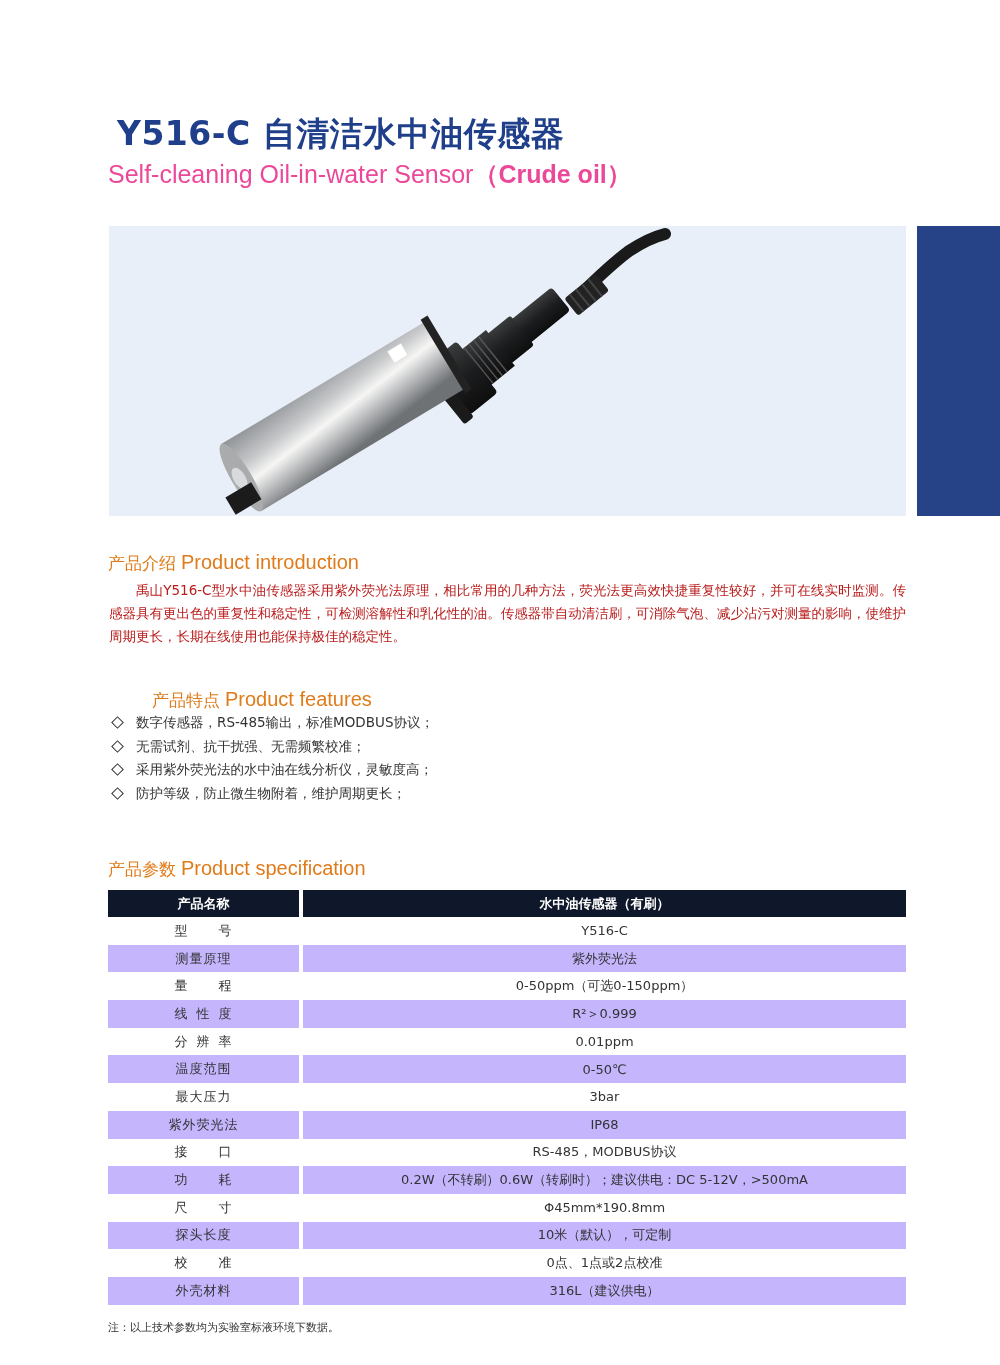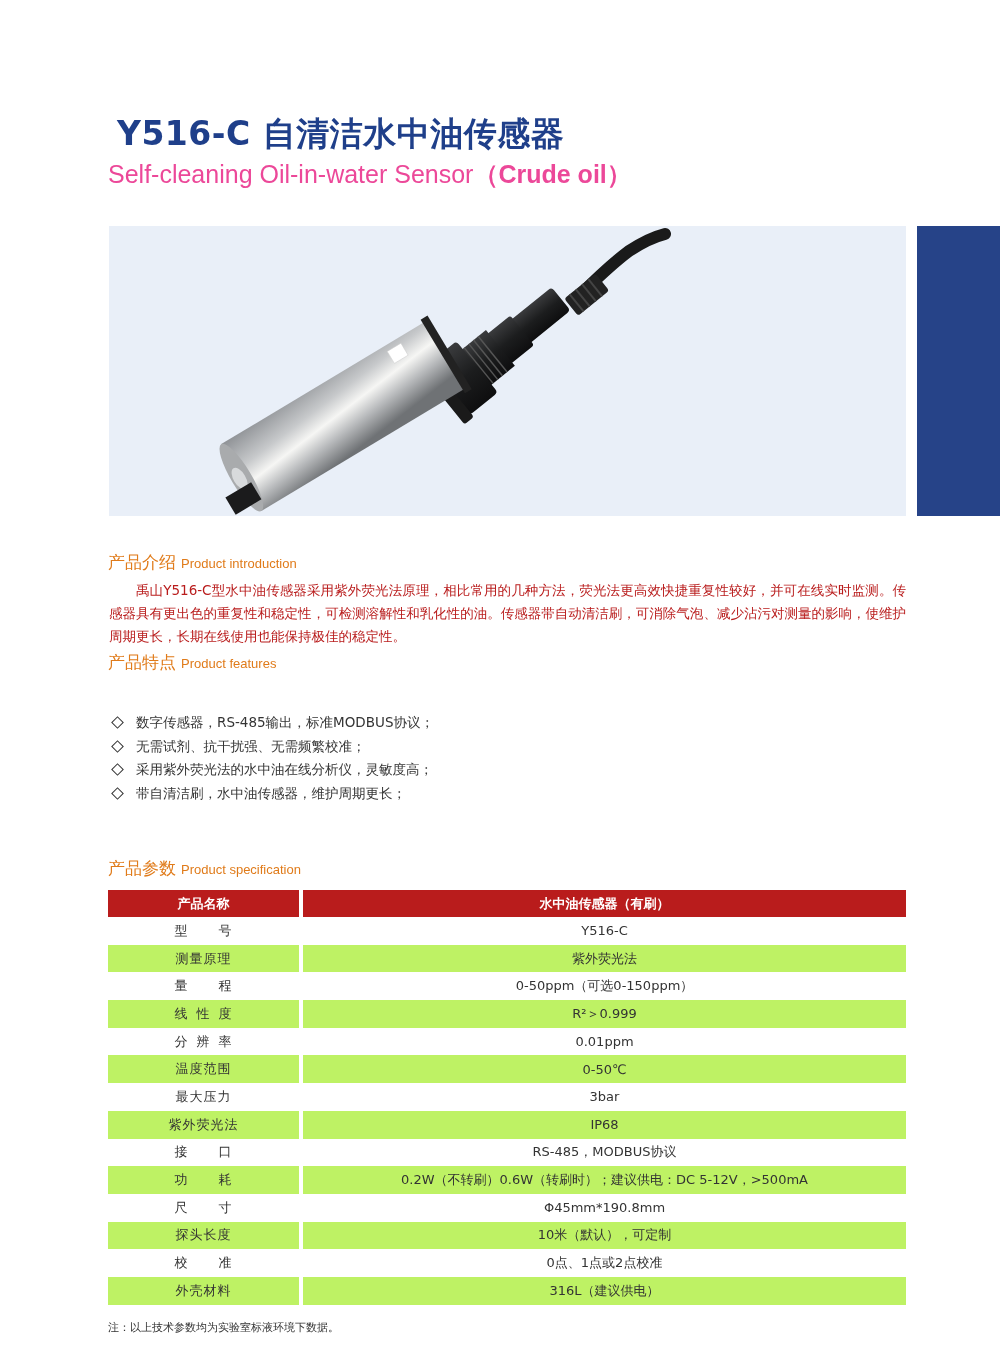--- a/index.html
+++ b/index.html
@@ -25,21 +25,21 @@
   .side-block {
     position: absolute; left: 917px; top: 226px; width: 83px; height: 290px;
     background: #264388;
   }
 
   .section-head {
     position: absolute; left: 108px;
     font-size: 15px; color: #E07B1A; line-height: 22px; white-space: nowrap;
   }
   .section-head .cn { font-weight: normal; font-size: 17px; margin-right: 5px; }
-  .section-head .en { font-family: "Liberation Sans", sans-serif; font-size: 13px; }
+  .section-head .en { font-family: "Liberation Sans", sans-serif; font-size: 20px; }
 
   .intro {
     position: absolute; left: 109px; top: 579px; width: 797px;
     font-size: 13.5px; line-height: 23px; color: #b91c1c; text-indent: 2em;
     text-align: justify;
   }
 
   .features {
     position: absolute; left: 109px; top: 711px; list-style: none;
   }
@@ -53,23 +53,23 @@
   }
 
   .spec-table {
     position: absolute; left: 108px; top: 890px; width: 798px;
     border-collapse: separate; border-spacing: 0;
   }
   .spec-table td, .spec-table th {
     height: 27.7px; font-size: 13px; text-align: center; color: #333;
     padding: 0; font-weight: normal;
   }
-  .spec-table th { background: #b91c1c; color: #fff; font-weight: bold; height: 27px; }
+  .spec-table th { background: #0f172a; color: #fff; font-weight: bold; height: 27px; }
   .spec-table .c1 { width: 195px; border-right: 4px solid #fff; }
-  .spec-table tr.alt td { background: #bef264; }
+  .spec-table tr.alt td { background: #c4b5fd; }
   .spec-table .label { letter-spacing: 1px; }
   .spec-table .label.spread { display: inline-flex; justify-content: space-between; width: 58px; }
 
   .note {
     position: absolute; left: 108px; top: 1320px;
     font-size: 11px; color: #333; line-height: 16px;
   }
 </style>
 </head>
 <body>
@@ -125,39 +125,39 @@
     </g>
   </svg>
 </div>
 <div class="side-block"></div>
 
 <div class="section-head" style="top:551px;">
   <span class="cn">产品介绍</span><span class="en">Product introduction</span>
 </div>
 <p class="intro">禹山Y516-C型水中油传感器采用紫外荧光法原理，相比常用的几种方法，荧光法更高效快捷重复性较好，并可在线实时监测。传感器具有更出色的重复性和稳定性，可检测溶解性和乳化性的油。传感器带自动清洁刷，可消除气泡、减少沾污对测量的影响，使维护周期更长，长期在线使用也能保持极佳的稳定性。</p>
 
-<div class="section-head" style="top:651px;">
+<div class="section-head" style="top:688px;margin-left:44px;">
   <span class="cn">产品特点</span><span class="en">Product features</span>
 </div>
 <ul class="features">
   <li>
       <span class="diamond"></span>
       <span>数字传感器，RS-485输出，标准MODBUS协议；</span>
     </li>
   <li>
       <span class="diamond"></span>
       <span>无需试剂、抗干扰强、无需频繁校准；</span>
     </li>
   <li>
       <span class="diamond"></span>
       <span>采用紫外荧光法的水中油在线分析仪，灵敏度高；</span>
     </li>
   <li>
       <span class="diamond"></span>
-      <span>带自清洁刷，水中油传感器，维护周期更长；</span>
+      <span>防护等级，防止微生物附着，维护周期更长；</span>
     </li>
 </ul>
 
 <div class="section-head" style="top:857px;">
   <span class="cn">产品参数</span><span class="en">Product specification</span>
 </div>
 
 <table class="spec-table">
   <thead>
     <tr>

